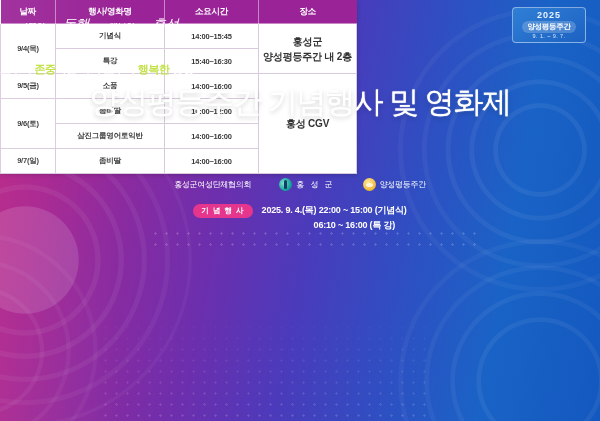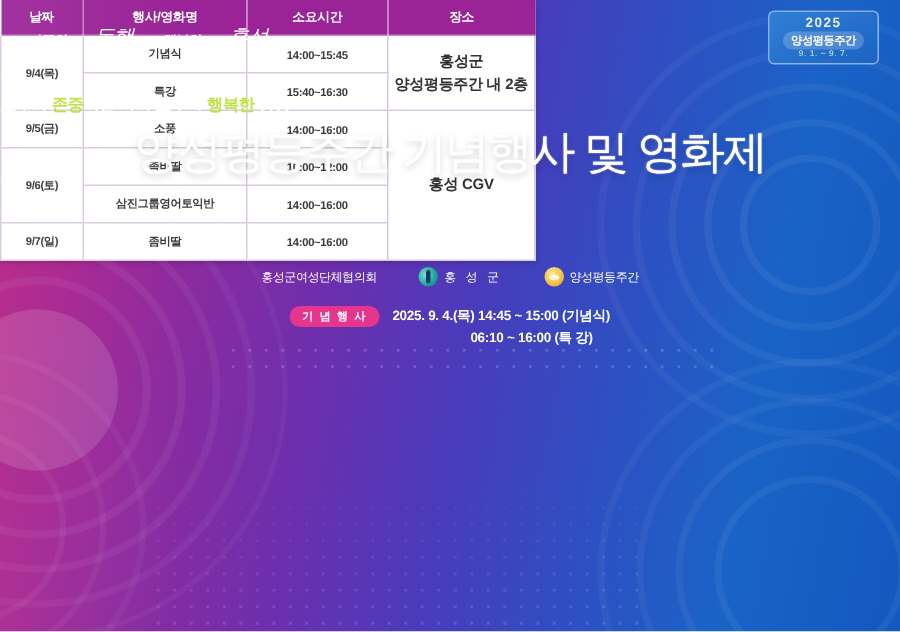--- a/index.html
+++ b/index.html
@@ -262,21 +262,21 @@
     <div class="org">
       <span class="logo-council"></span>
       <span class="org-name">양성평등주간</span>
     </div>
   </div>
 
   <div class="event-info">
     <div class="ei-inner">
       <span class="ei-badge">기 념 행 사</span>
       <div class="ei-lines">
-        <div>2025. 9. 4.(목)  14:45 ~ 15:00 (기념식)</div>
+        <div>2025. 9. 4.(목)  22:00 ~ 15:00 (기념식)</div>
         <div class="ei-line-2">06:10 ~ 16:00 (특    강)</div>
       </div>
     </div>
   </div>
 
   <table class="sched">
     <colgroup>
       <col class="col-date">
         <col class="col-name">
         <col class="col-time">

